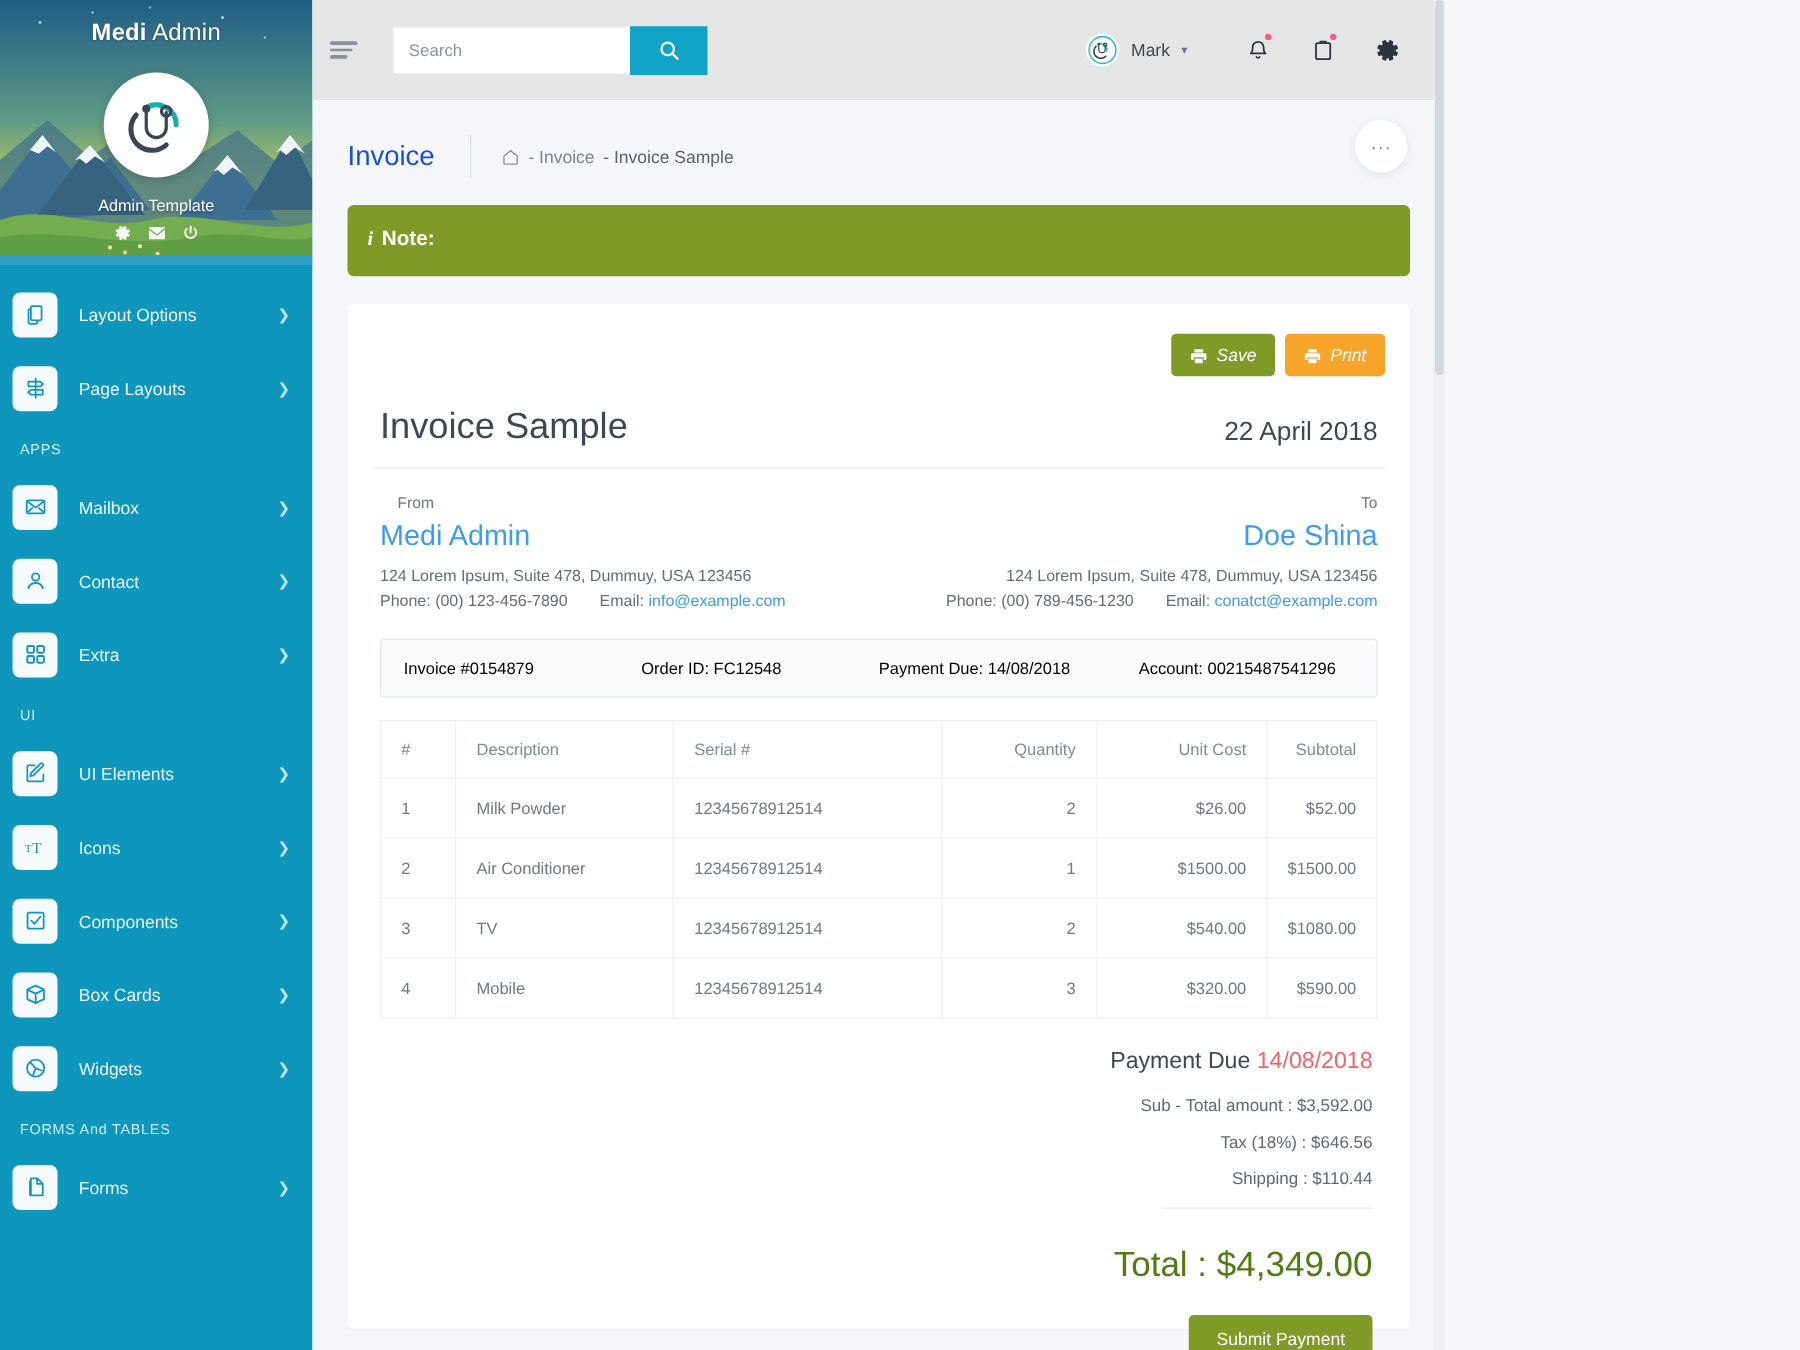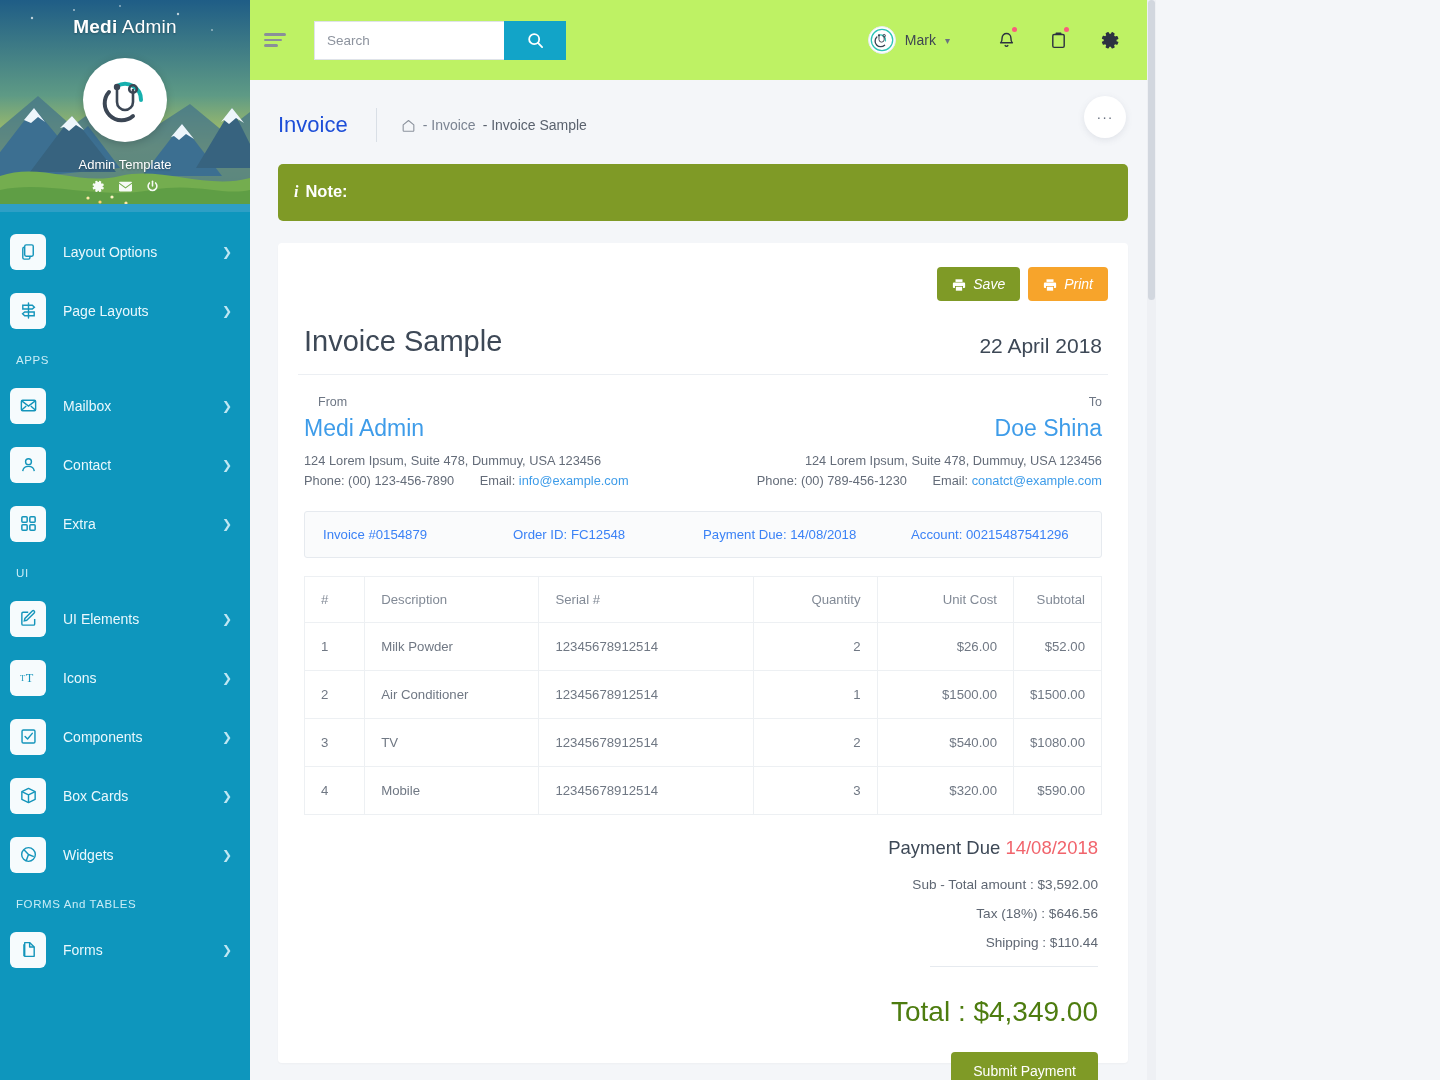--- a/index.html
+++ b/index.html
@@ -65,21 +65,21 @@
   .sb-label {
     color: #eaf8fd; font-size: 14px; margin-left: 17px; flex: 1;
     white-space: nowrap; overflow: hidden;
   }
   .sb-arrow { color: #bfe7f3; font-size: 12px; line-height: 1; }
 
   
   .main { flex: 1; height: 1080px; position: relative; background: #f4f6f9; overflow: hidden; }
 
   .navbar {
-    height: 80px; background: #bef264; display: flex; align-items: center;
+    height: 80px; background: #e5e5e5; display: flex; align-items: center;
     padding: 0 20px 0 6px; position: relative;
   }
   .burger { width: 38px; height: 38px; display:flex; align-items:center; justify-content:center; cursor: pointer; }
   .burger i { display: block; }
   .burger .l { height: 2.5px; background: #8a8f99; border-radius: 2px; margin: 3px 0; }
   .burger .l1 { width: 22px; } .burger .l2 { width: 18px; } .burger .l3 { width: 14px; }
 
   .search-wrap { display: flex; margin-left: 20px; height: 39px; }
   .search-input {
     width: 190px; height: 39px; border: 1px solid #dfe3e9; border-right: 0;
@@ -156,21 +156,21 @@
   .party-lab { font-size: 12.5px; color: #6d7684; margin-bottom: 6px; margin-left: 14px; }
   .party-name { font-size: 23px; color: #3e9ce9; font-weight: 400; margin-bottom: 9px; }
   .party-line { font-size: 12.8px; color: #646c79; line-height: 1.55; }
   .party-line a { color: #3e9ce9; text-decoration: none; }
   .party-line .ml { margin-left: 22px; }
 
   .inv-meta {
     display: flex; border: 1px solid #e6eaef; background: #fafbfc;
     border-radius: 3px; margin: 12px 6px 0 6px; padding: 15px 0;
   }
-  .inv-meta div { flex: 1; font-size: 13.2px; color: #3b82f6; padding-left: 18px; }
+  .inv-meta div { flex: 1; font-size: 13.2px; color: #000000; padding-left: 18px; }
   .inv-meta div:nth-child(3) { padding-left: 0; text-align: left; }
   .inv-meta .m2 { padding-left: 0; }
 
   table.items { width: calc(100% - 12px); margin: 18px 6px 0 6px; border-collapse: collapse; }
   table.items th, table.items td {
     border: 1px solid #edf0f3; padding: 15px 16px; font-size: 13.2px;
     color: #707884; font-weight: 400; text-align: left;
   }
   table.items th { color: #828a96; }
   table.items th.num, table.items td.num { text-align: right; }

